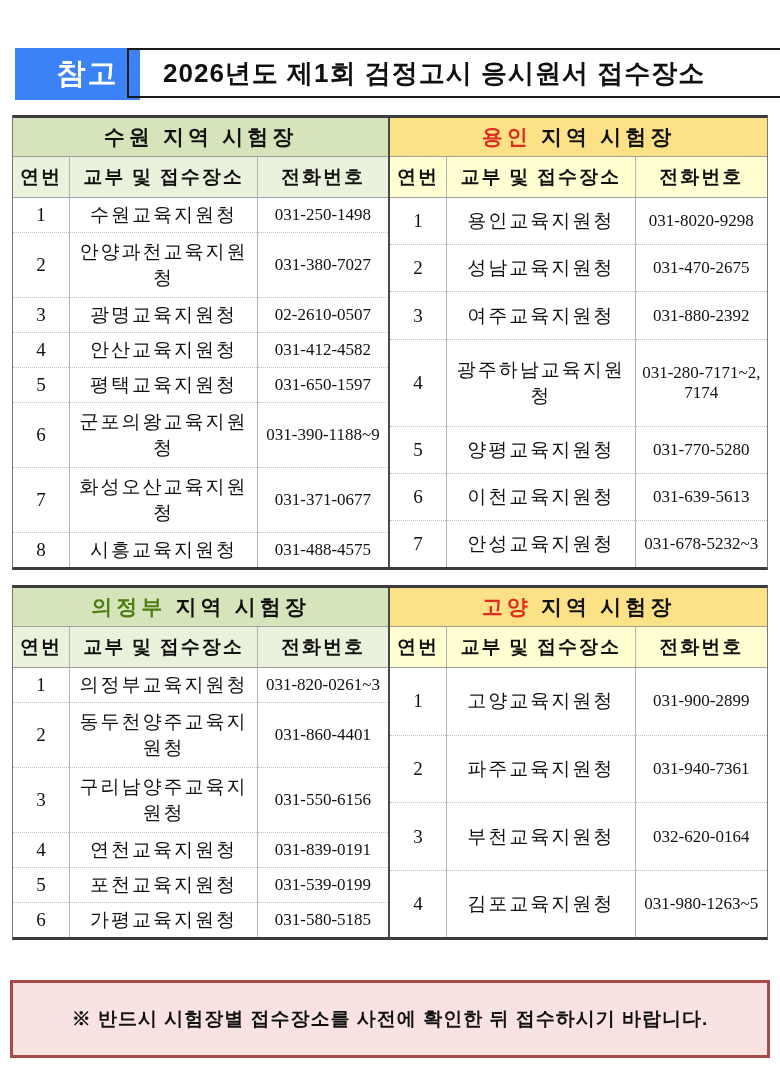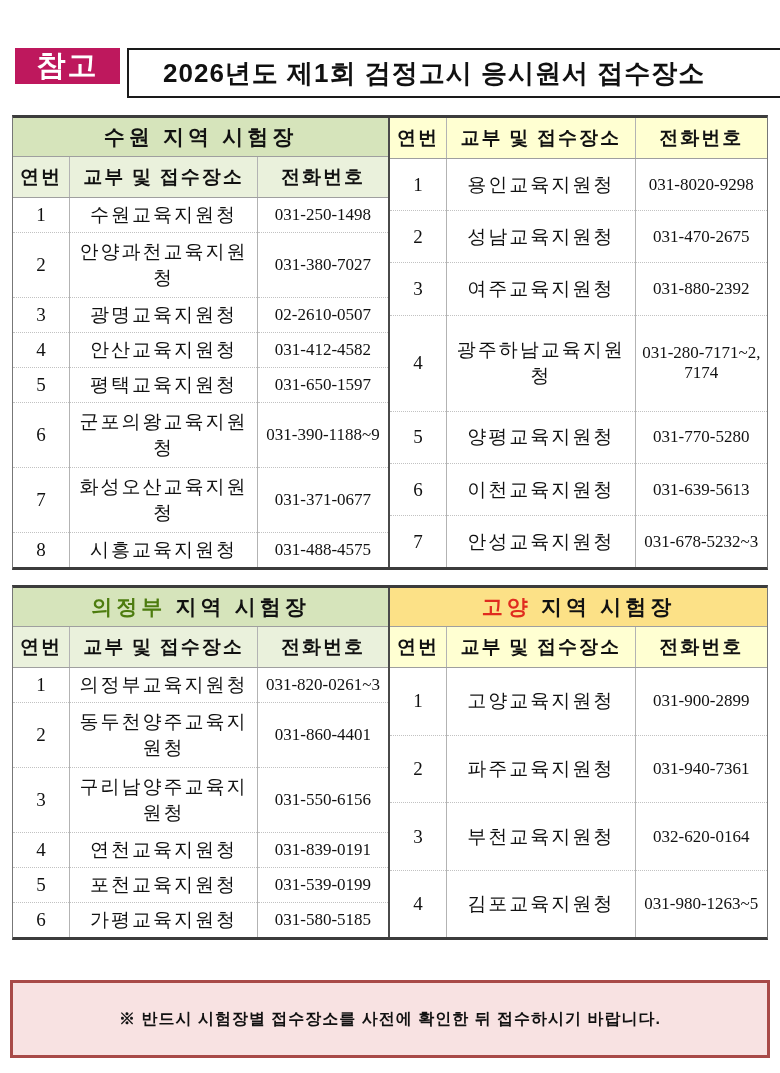--- a/index.html
+++ b/index.html
@@ -2,23 +2,23 @@
 <html><head>
 <meta charset="utf-8">
 <style>
   html,body{margin:0;padding:0;}
   body{
     width:780px;height:1073px;background:#ffffff;position:relative;
     font-family:"Liberation Serif", serif;color:#111;
   }
   
   .hdr-badge{
-    position:absolute;left:15px;top:48px;width:105px;height:36px;
-    background:#be185d;color:#fff;display:flex;align-items:center;justify-content:center;
-    font-family:"Liberation Sans", sans-serif;font-weight:bold;font-size:29px;letter-spacing:2px;
+    position:absolute;left:15px;top:48px;width:105px;height:52px;
+    background:#3b82f6;color:#fff;display:flex;align-items:center;justify-content:center;
+    font-family:"Liberation Sans", sans-serif;font-weight:bold;font-size:29px;letter-spacing:2px;padding-left:20px;
   }
   .hdr-title{
     position:absolute;left:127px;top:48px;width:755px;height:50px;box-sizing:border-box;
     border:2px solid #1a1a1a;display:flex;align-items:center;
     padding-left:34px;font-family:"Liberation Sans", sans-serif;font-weight:bold;font-size:26px;
     letter-spacing:1px;
   }
   
   .group{
     position:absolute;left:12px;width:756px;display:flex;box-sizing:border-box;
@@ -53,21 +53,21 @@
   td.c-num{font-size:19px;}
   td.c-place{letter-spacing:2px;}
   td.c-phone{font-size:17px;letter-spacing:0;}
   
   .footer{
     position:absolute;left:10px;top:980px;width:760px;height:78px;box-sizing:border-box;
     background:#f8e2e2;border:3px solid #a84a48;
     display:flex;flex-direction:column;align-items:center;justify-content:center;
     font-family:"Liberation Sans", sans-serif;font-weight:bold;
   }
-  .footer .line1{font-size:16px;color:#111;letter-spacing:1px;}
+  .footer .line1{font-size:19px;color:#111;letter-spacing:1px;}
   .footer .line2{font-size:20px;margin-top:4px;letter-spacing:1px;}
 </style>
 </head>
 <body>
 
 <div class="hdr-badge">참고</div>
 <div class="hdr-title">2026년도 제1회 검정고시 응시원서 접수장소</div>
 
 <div class="group group1">
   <table class="half left theme-green">
@@ -129,20 +129,23 @@
         </tr>
       </tbody>
   </table>
   <table class="half theme-yellow">
     <colgroup>
         <col class="c-num">
         <col class="c-place">
         <col class="c-phone">
       </colgroup>
     <thead>
+      <tr class="title-row">
+        <th colspan="3"><span style="color: rgb(224, 43, 31);">용인</span><span> 지역 시험장</span></th>
+      </tr>
       <tr class="head-row">
         <th>연번</th>
         <th>교부 및 접수장소</th>
         <th>전화번호</th>
       </tr>
     </thead>
     <tbody>
         <tr>
           <td class="c-num">1</td>
           <td class="c-place">용인교육지원청</td>

